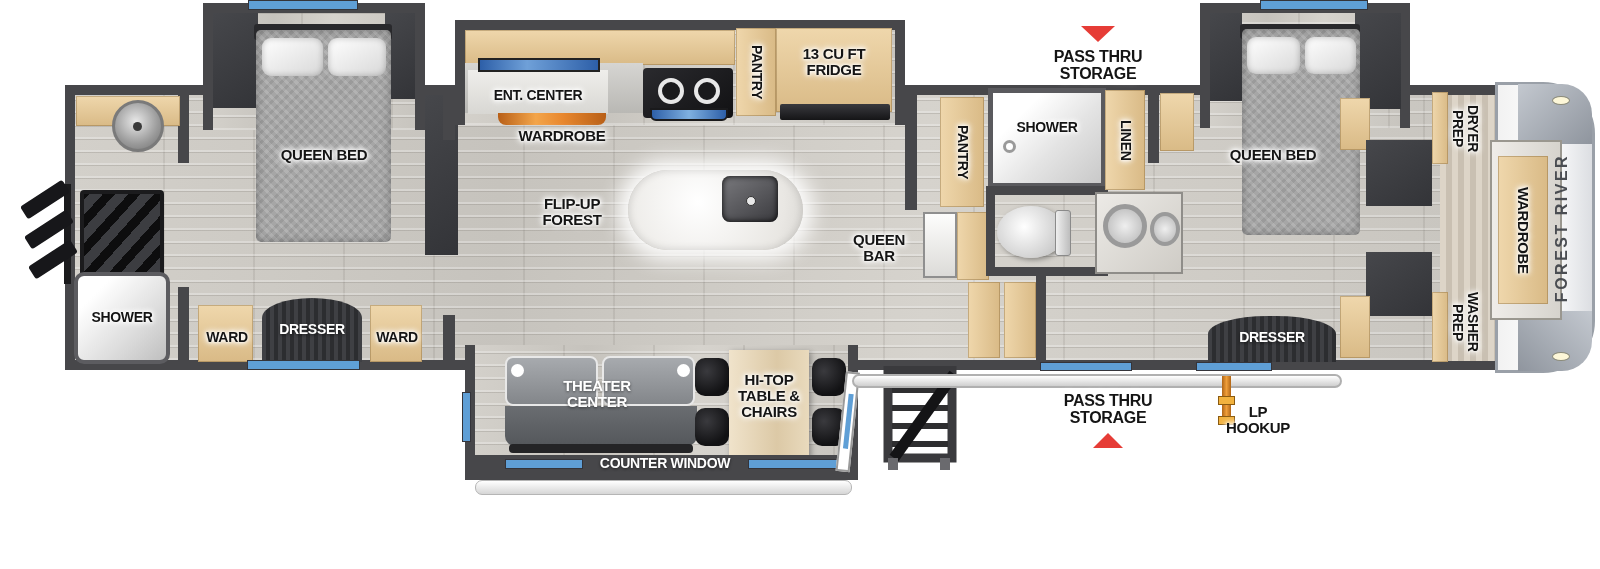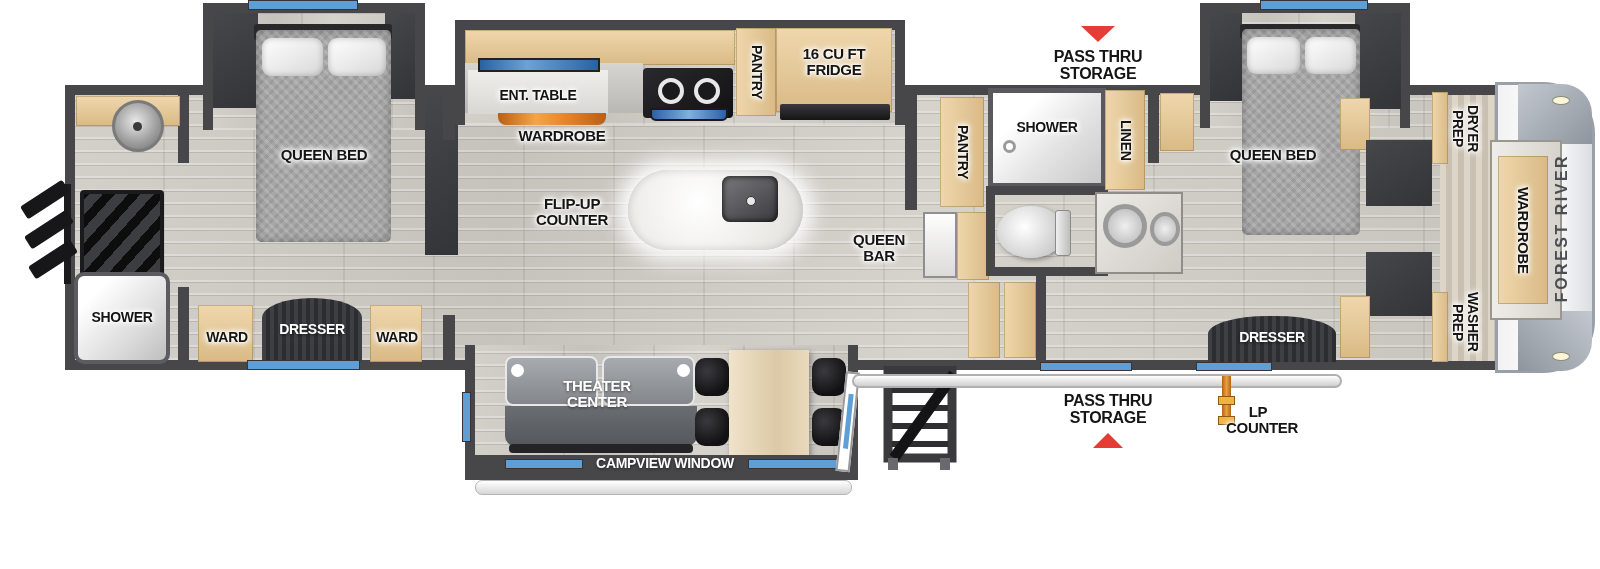--- a/index.html
+++ b/index.html
@@ -91,41 +91,41 @@
   <div class="win" style="left:247px;top:360px;width:113px;height:10px;"></div>
 
   <div class="wall" style="left:443px;top:85px;width:12px;height:55px;"></div>
   <div class="wall" style="left:443px;top:315px;width:12px;height:55px;"></div>
 
   <div class="box floor" style="left:455px;top:20px;width:450px;height:105px;border-bottom:none;"></div>
   <div class="tan" style="left:465px;top:30px;width:270px;height:35px;"></div>
   <div class="abs" style="left:465px;top:63px;width:178px;height:50px;background:linear-gradient(180deg,#d6d5d2,#b9b8b4);"></div>
   <div class="abs" style="left:468px;top:70px;width:140px;height:44px;background:linear-gradient(180deg,#efeeeb,#d8d7d3);"></div>
   <div class="abs" style="left:478px;top:58px;width:122px;height:14px;background:linear-gradient(90deg,#2d5fa8,#6fa0d8 40%,#2d5fa8);border:2px solid #222;box-sizing:border-box;"></div>
-  <div class="lbl" style="left:472px;top:88px;width:132px;font-size:14px;">ENT. TABLE</div>
+  <div class="lbl" style="left:472px;top:88px;width:132px;font-size:14px;">ENT. CENTER</div>
   <div class="abs" style="left:498px;top:113px;width:108px;height:12px;border-radius:0 0 8px 8px;
               background:linear-gradient(90deg,#b85f17,#f3a54a 35%,#e8872e 60%,#b85f17);"></div>
   <div class="lbl" style="left:502px;top:128px;width:120px;">WARDROBE</div>
   <div class="abs" style="left:643px;top:68px;width:90px;height:50px;background:linear-gradient(145deg,#2a2a2e,#111113);border-radius:4px;"></div>
   <div class="abs" style="left:658px;top:78px;width:26px;height:26px;border-radius:50%;border:4px solid #e8e8e8;box-sizing:border-box;background:#1a1a1c;"></div>
   <div class="abs" style="left:694px;top:78px;width:26px;height:26px;border-radius:50%;border:4px solid #e8e8e8;box-sizing:border-box;background:#1a1a1c;"></div>
   <div class="abs" style="left:650px;top:108px;width:78px;height:13px;background:linear-gradient(90deg,#2d5fa8,#7fb0e0 50%,#2d5fa8);border:2px solid #1a1a1c;box-sizing:border-box;border-radius:0 0 6px 6px;"></div>
   <div class="tanv" style="left:736px;top:28px;width:40px;height:88px;"></div>
   <div class="lbl vlbl" style="left:736px;top:30px;width:40px;height:84px;font-size:14px;">PANTRY</div>
   <div class="tan" style="left:776px;top:28px;width:116px;height:84px;"></div>
-  <div class="lbl" style="left:788px;top:46px;width:92px;">16 CU FT FRIDGE</div>
+  <div class="lbl" style="left:788px;top:46px;width:92px;">13 CU FT FRIDGE</div>
   <div class="abs" style="left:780px;top:104px;width:110px;height:16px;background:linear-gradient(180deg,#3a3a3e,#151517);border-radius:2px;"></div>
 
   <div class="abs" style="left:628px;top:170px;width:175px;height:80px;border-radius:40px;
               background:radial-gradient(circle at 40% 40%,#ffffff,#e9e7e3 75%,#d8d6d2);
               box-shadow:0 0 20px 10px rgba(255,255,255,.95), inset 0 0 8px rgba(0,0,0,.15);"></div>
   <div class="abs" style="left:722px;top:176px;width:56px;height:46px;border-radius:8px;
               background:linear-gradient(145deg,#7a7a7e,#3a3a3e);box-shadow:inset 0 0 6px #000;"></div>
   <div class="abs" style="left:746px;top:196px;width:8px;height:8px;border-radius:50%;background:#e8e8e8;border:1px solid #333;"></div>
-  <div class="lbl" style="left:520px;top:196px;width:104px;">FLIP-UP COUNTER</div>
+  <div class="lbl" style="left:520px;top:196px;width:104px;">FLIP-UP FOREST</div>
   <div class="lbl" style="left:843px;top:232px;width:72px;">QUEEN BAR</div>
 
   <div class="wall" style="left:905px;top:85px;width:12px;height:125px;"></div>
   <div class="abs" style="left:923px;top:212px;width:34px;height:66px;background:linear-gradient(180deg,#fdfdfc,#dcdbd8);border:2px solid #8f8f8f;box-sizing:border-box;"></div>
   <div class="tanv" style="left:957px;top:212px;width:32px;height:68px;"></div>
 
   <div class="tanv" style="left:940px;top:97px;width:44px;height:110px;"></div>
   <div class="lbl vlbl" style="left:940px;top:100px;width:44px;height:104px;font-size:14px;">PANTRY</div>
   <div class="tanv" style="left:968px;top:282px;width:32px;height:76px;"></div>
   <div class="tanv" style="left:1004px;top:282px;width:32px;height:76px;"></div>
@@ -204,25 +204,26 @@
     <div class="abs" style="left:4px;top:88px;width:184px;height:9px;background:#242426;border-radius:4px;"></div>
   </div>
   <div class="lbl-w" style="left:547px;top:378px;width:100px;">THEATER CENTER</div>
 
   <div class="chair" style="left:695px;top:358px;"></div>
   <div class="chair" style="left:695px;top:408px;"></div>
   <div class="chair" style="left:812px;top:358px;"></div>
   <div class="chair" style="left:812px;top:408px;"></div>
   <div class="abs" style="left:729px;top:350px;width:80px;height:108px;background:linear-gradient(90deg,#f0e3cb,#dcc9a6 60%,#e9dabd);
               box-shadow:2px 2px 6px rgba(0,0,0,.35);"></div>
+  <div class="lbl" style="left:726px;top:372px;width:86px;">HI-TOP TABLE &amp; CHAIRS</div>
 
   <div class="abs" style="left:475px;top:455px;width:373px;height:16px;background:#47474a;"></div>
   <div class="win" style="left:505px;top:459px;width:78px;height:10px;"></div>
   <div class="win" style="left:748px;top:459px;width:100px;height:10px;"></div>
-  <div class="lbl-w" style="left:583px;top:456px;width:164px;font-size:14px;">CAMPVIEW WINDOW</div>
+  <div class="lbl-w" style="left:583px;top:456px;width:164px;font-size:14px;">COUNTER WINDOW</div>
   <div class="abs" style="left:475px;top:480px;width:375px;height:13px;background:linear-gradient(180deg,#ffffff,#d6d6d6);border:1px solid #b5b5b5;border-radius:7px;"></div>
 
   <div class="abs" style="left:846px;top:372px;width:14px;height:100px;background:#fff;border:2px solid #9a9a9a;box-sizing:border-box;
               transform:rotate(6deg);transform-origin:top center;">
     <div class="abs" style="left:3px;top:20px;width:5px;height:55px;background:#5f9fd6;"></div>
   </div>
   <svg class="abs" style="left:880px;top:366px;" width="92" height="106" viewBox="0 0 92 106">
     <rect x="8" y="4" width="64" height="88" fill="none" stroke="#3a3a3d" stroke-width="9"></rect>
     <line x1="12" y1="24" x2="68" y2="24" stroke="#2e2e30" stroke-width="6"></line>
     <line x1="12" y1="42" x2="68" y2="42" stroke="#2e2e30" stroke-width="6"></line>
@@ -231,20 +232,20 @@
     <line x1="14" y1="92" x2="74" y2="8" stroke="#141416" stroke-width="11"></line>
     <rect x="8" y="92" width="10" height="12" fill="#6a6a6e"></rect>
     <rect x="60" y="92" width="10" height="12" fill="#6a6a6e"></rect>
   </svg>
 
   <div class="abs" style="left:852px;top:374px;width:490px;height:14px;border-radius:8px;
               background:linear-gradient(180deg,#ffffff,#cfcfcf);border:2px solid #b0b0b0;box-sizing:border-box;"></div>
   <div class="abs" style="left:1222px;top:376px;width:9px;height:48px;background:linear-gradient(90deg,#b06516,#ef9e3a 50%,#b06516);"></div>
   <div class="abs" style="left:1218px;top:396px;width:17px;height:9px;background:#f2b23e;border:1px solid #8a5a10;box-sizing:border-box;"></div>
   <div class="abs" style="left:1218px;top:416px;width:17px;height:9px;background:#f2b23e;border:1px solid #8a5a10;box-sizing:border-box;"></div>
-  <div class="lbl" style="left:1226px;top:404px;width:64px;">LP COUNTER</div>
+  <div class="lbl" style="left:1226px;top:404px;width:64px;">LP HOOKUP</div>
 
   <div class="arrow-down" style="left:1081px;top:26px;"></div>
   <div class="lbl" style="left:1030px;top:48px;width:136px;font-size:16px;">PASS THRU STORAGE</div>
   <div class="lbl" style="left:1040px;top:392px;width:136px;font-size:16px;">PASS THRU STORAGE</div>
   <div class="arrow-up" style="left:1093px;top:433px;"></div>
 
 </div>
 
 </body></html>

